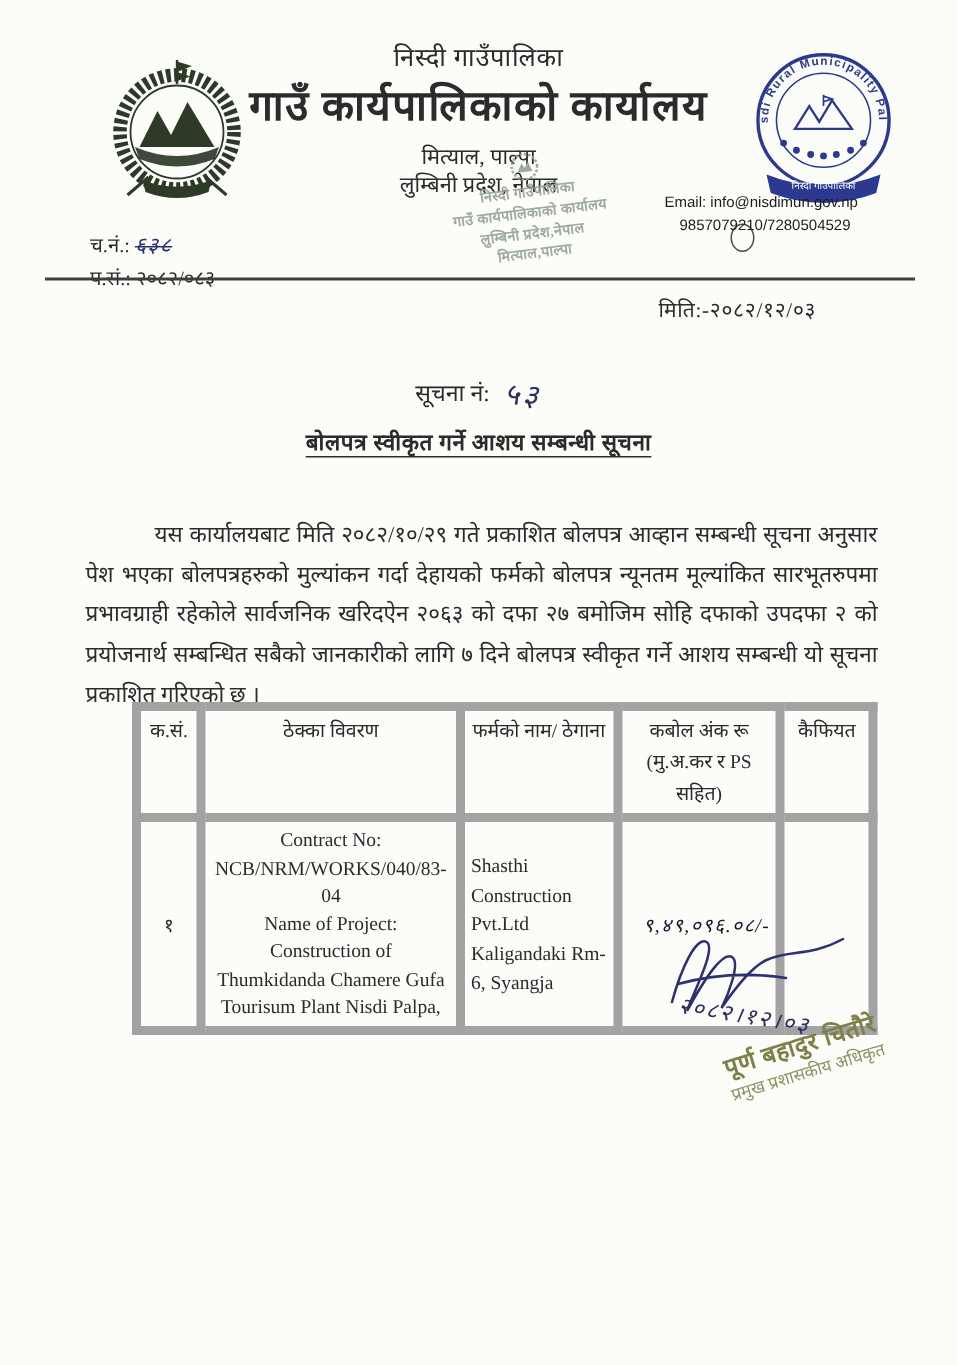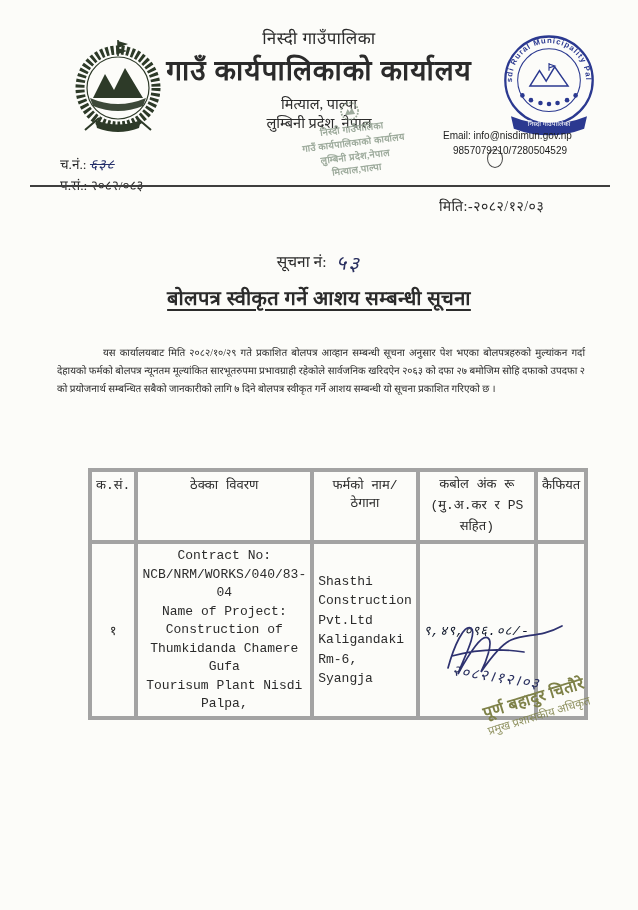--- a/index.html
+++ b/index.html
@@ -29,28 +29,28 @@
   
   .center-stamp{top:100px;left:278px;width:150px;text-align:center;
     transform:rotate(-7deg);color:#93a292;opacity:.9;line-height:1.45;
     font-size:9.5px;font-weight:bold;letter-spacing:.3px;}
   .center-stamp svg{display:block;margin:0 auto 1px auto;}
   
   .date-line{top:196px;left:439px;width:160px;font-size:14px;letter-spacing:.5px;}
   .notice-no{top:249px;left:0;right:0;text-align:center;font-size:15.5px;}
   .notice-no .hand-no{font-style:italic;color:#2b3160;font-size:20px;letter-spacing:2px;
     display:inline-block;transform:rotate(4deg);vertical-align:-3px;margin-left:6px;}
-  .notice-title{top:284px;left:0;right:0;text-align:center;font-size:20px;font-weight:bold;
+  .notice-title{top:284px;left:0;right:0;text-align:center;font-size:15px;font-weight:bold;
     text-decoration:underline;text-underline-offset:4px;letter-spacing:.4px;}
-  .body-par{top:344px;left:57px;width:528px;font-size:10px;line-height:1.78;
+  .body-par{top:344px;left:57px;width:528px;font-size:15px;line-height:1.78;
     text-align:justify;text-indent:46px;}
   
   .tender-table{top:468px;left:88px;width:497px;border-collapse:collapse;}
-  .tender-table td,.tender-table th{border:4px solid #a3a3a3;vertical-align:top;
-    font-weight:normal;padding:3px 4px;font-size:13px;font-family:Liberation Mono, monospace;}
+  .tender-table td,.tender-table th{border:6px solid #a3a3a3;vertical-align:top;
+    font-weight:normal;padding:3px 4px;font-size:13px;}
   .tender-table th{text-align:center;}
   .th-sn{width:35px;}
   .th-contract{width:165px;}
   .th-firm{width:125px;}
   .th-amount{width:110px;}
   .th-remarks{width:61px;}
   .hdr-row th{height:56px;}
   .data-row td{height:80px;vertical-align:middle;margin-top:36px;}
   .cell-contract{text-align:center;font-size:12.3px;line-height:1.42;}
   .cell-firm{text-align:left;font-size:12.8px;line-height:1.5;padding-left:7px;}

